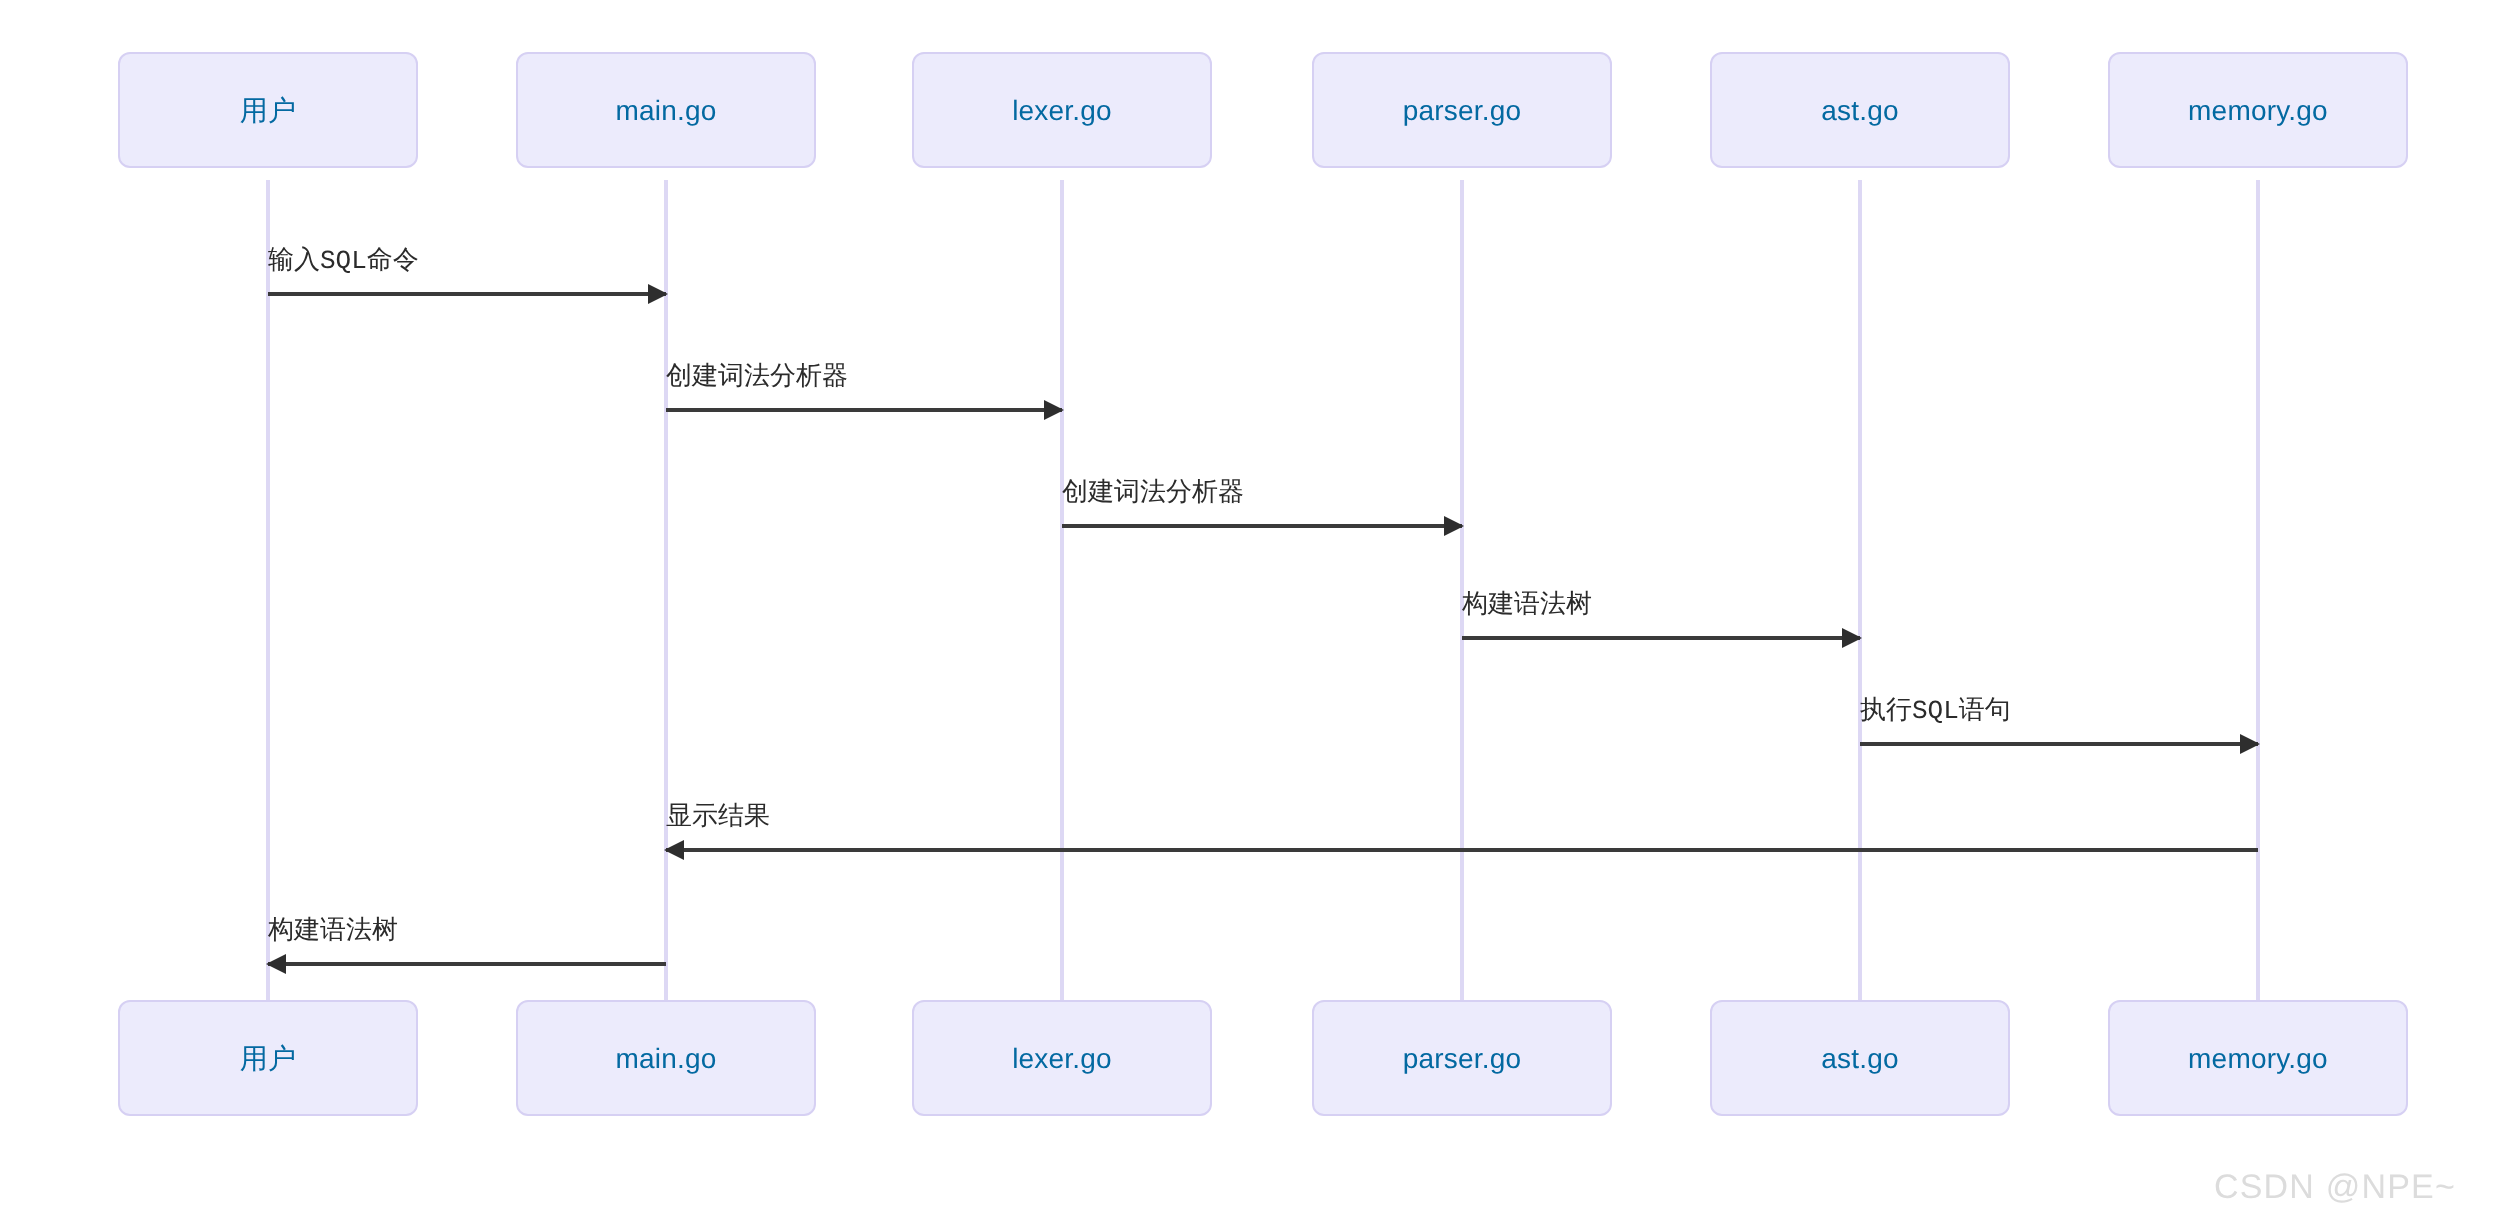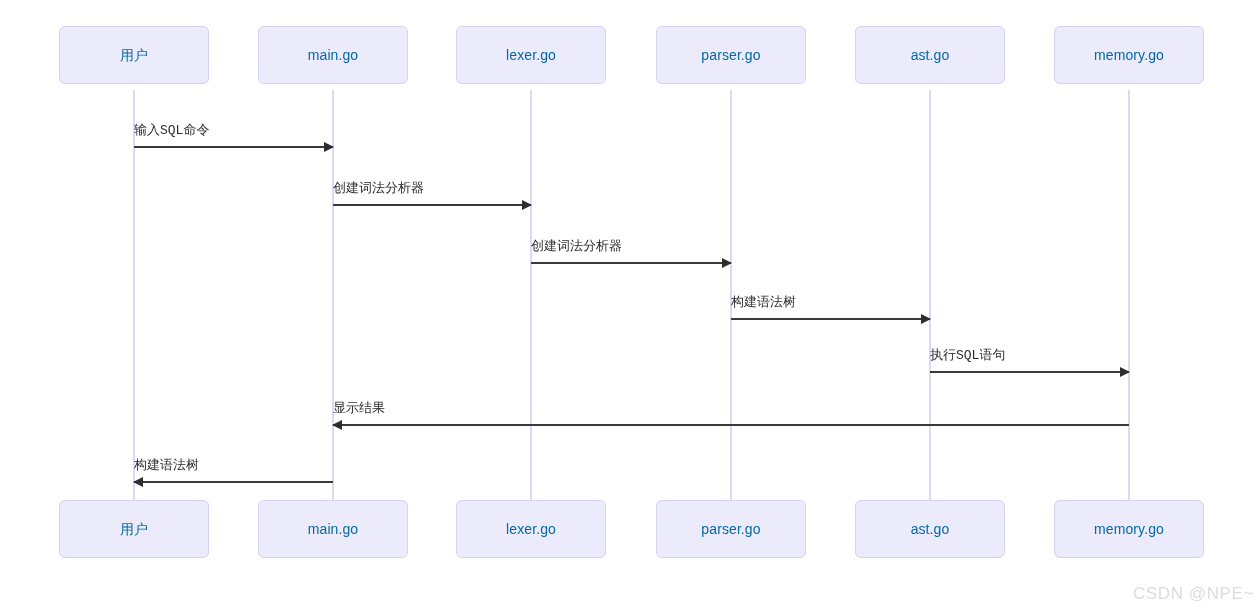--- a/index.html
+++ b/index.html
@@ -81,21 +81,21 @@
     text-align: left;
     font-size: 13px;
     color: #2b2b2b;
     white-space: nowrap;
     line-height: 1;
     font-family: Liberation Mono, monospace;
   }
   
   #watermark {
     position: absolute;
-    right: 4px;
+    right: 30px;
     bottom: 8px;
     font-size: 17px;
     color: #DCDCDC;
     letter-spacing: 0.6px;
     white-space: nowrap;
     z-index: 4;
     user-select: none;
   }
 </style>
 </head>

